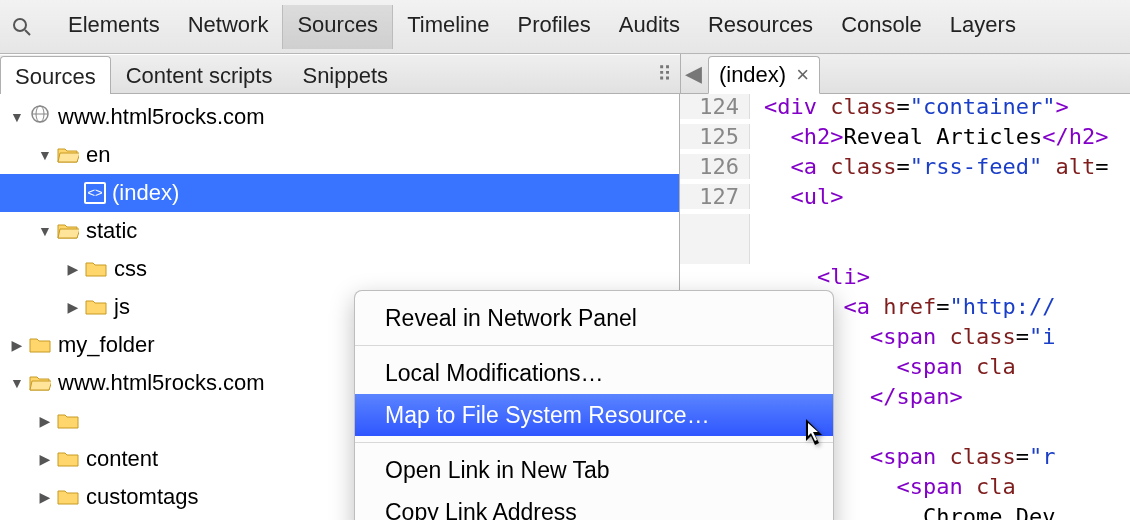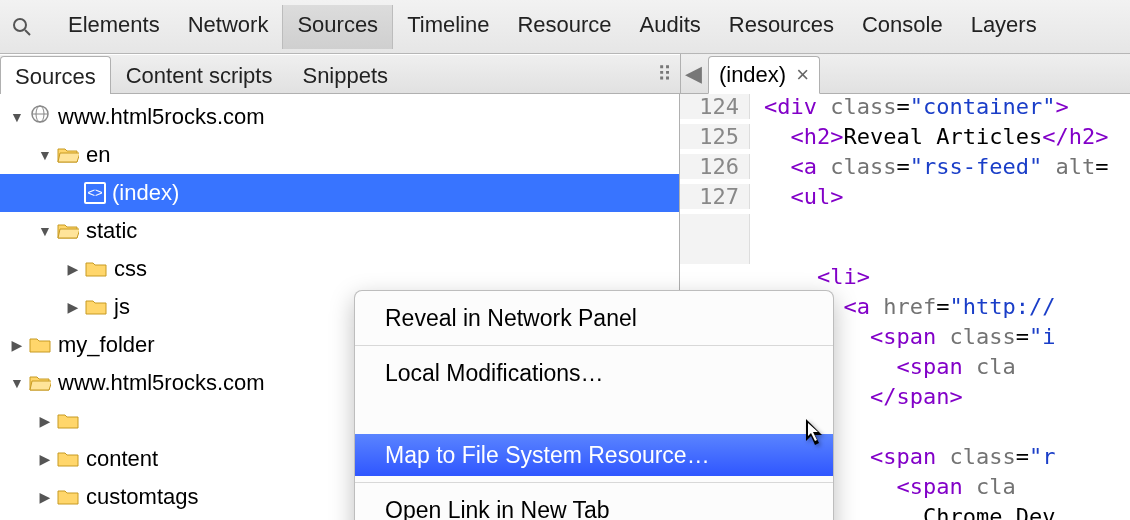--- a/index.html
+++ b/index.html
@@ -140,21 +140,21 @@
   .tree-label { }
 
   
   .code-panel { flex:1; overflow:hidden; font-family: Menlo, Consolas, monospace; font-size:22px;}
   .code-line { display:flex; align-items: baseline; height:30px; white-space: pre;}
   .gutter { width:70px; text-align:right; color:#888; background:#f3f3f3; padding-right:10px; border-right:1px solid #ddd;}
   .code { padding-left:14px; overflow:hidden;}
   .blank-gutter { height: 50px; display:flex;}
   .blank-gutter .gutter { height:100%;}
   .c-tag { color:#8200c8;}
-  .c-attr { color:#737373;}
+  .c-attr { color:#7f1d1d;}
   .c-str { color:#1a3ec8;}
   .c-txt { color:#000;}
 
   
   .ctx-menu {
     position: absolute;
     left: 354px; top: 196px;
     width: 480px;
     background: #fcfcfc;
     border: 1px solid rgba(0,0,0,0.25);
@@ -164,21 +164,20 @@
     font-size: 23px;
   }
   .ctx-item {
     padding: 6px 30px;
     line-height: 30px;
   }
   .ctx-item.hover {
     background: #3159ff;
     background: linear-gradient(#5a84ff, #2f56ff);
     color:#fff;
-    margin-top:40px;
   }
   .ctx-sep {
     height:1px; margin:6px 0; background:#d8d8d8;
   }
   .cursor {
     position:absolute; left:806px; top:325px; z-index:50;
     pointer-events:none;
   }
   .cursor svg { filter: drop-shadow(2px 2px 2px rgba(0,0,0,0.35));}
 </style>
@@ -189,21 +188,21 @@
   <span class="search-icon-wrap">
     <svg width="20" height="20" viewBox="0 0 20 20">
         <circle cx="8" cy="8" r="6" fill="none" stroke="#555" stroke-width="2"></circle>
         <line x1="13" y1="13" x2="18" y2="18" stroke="#555" stroke-width="2"></line>
       </svg>
   </span>
   <div class="tab">Elements</div>
   <div class="tab">Network</div>
   <div class="tab active">Sources</div>
   <div class="tab">Timeline</div>
-  <div class="tab">Resource</div>
+  <div class="tab">Profiles</div>
   <div class="tab">Audits</div>
   <div class="tab">Resources</div>
   <div class="tab">Console</div>
   <div class="tab">Layers</div>
 </div>
 
 <div class="second-row">
   <div class="left-subtabs">
     <div class="sub-tab active">Sources</div>
     <div class="sub-tab">Content scripts</div>

